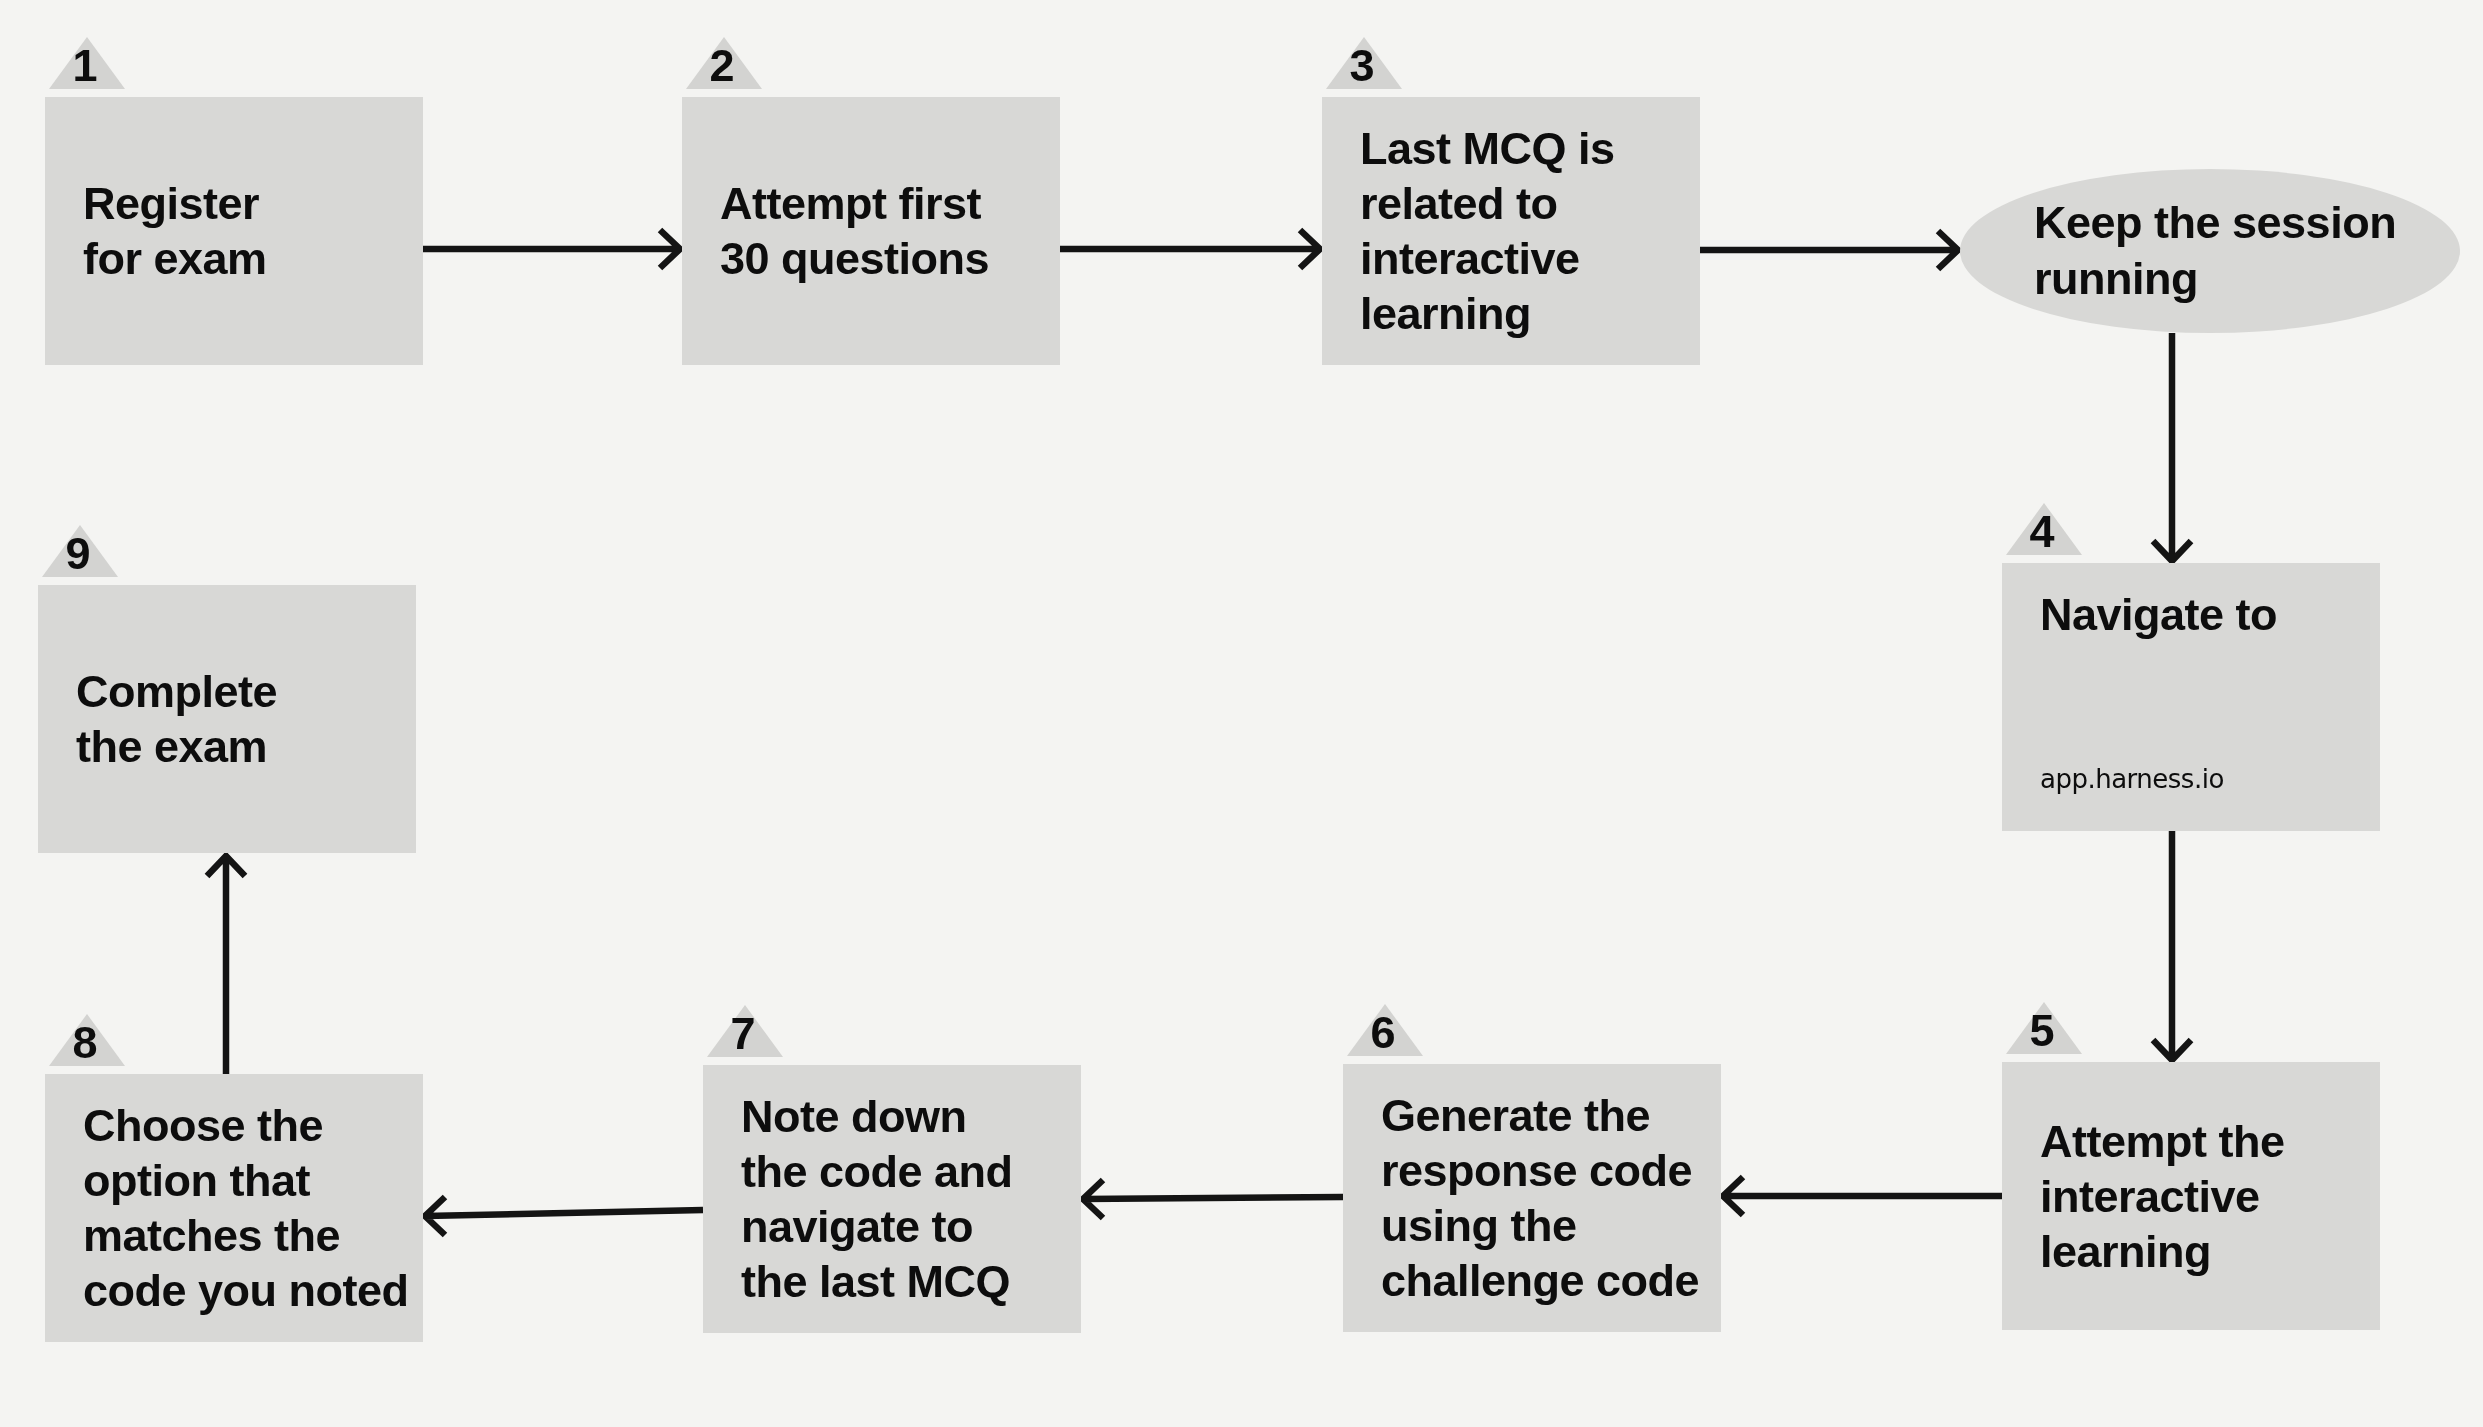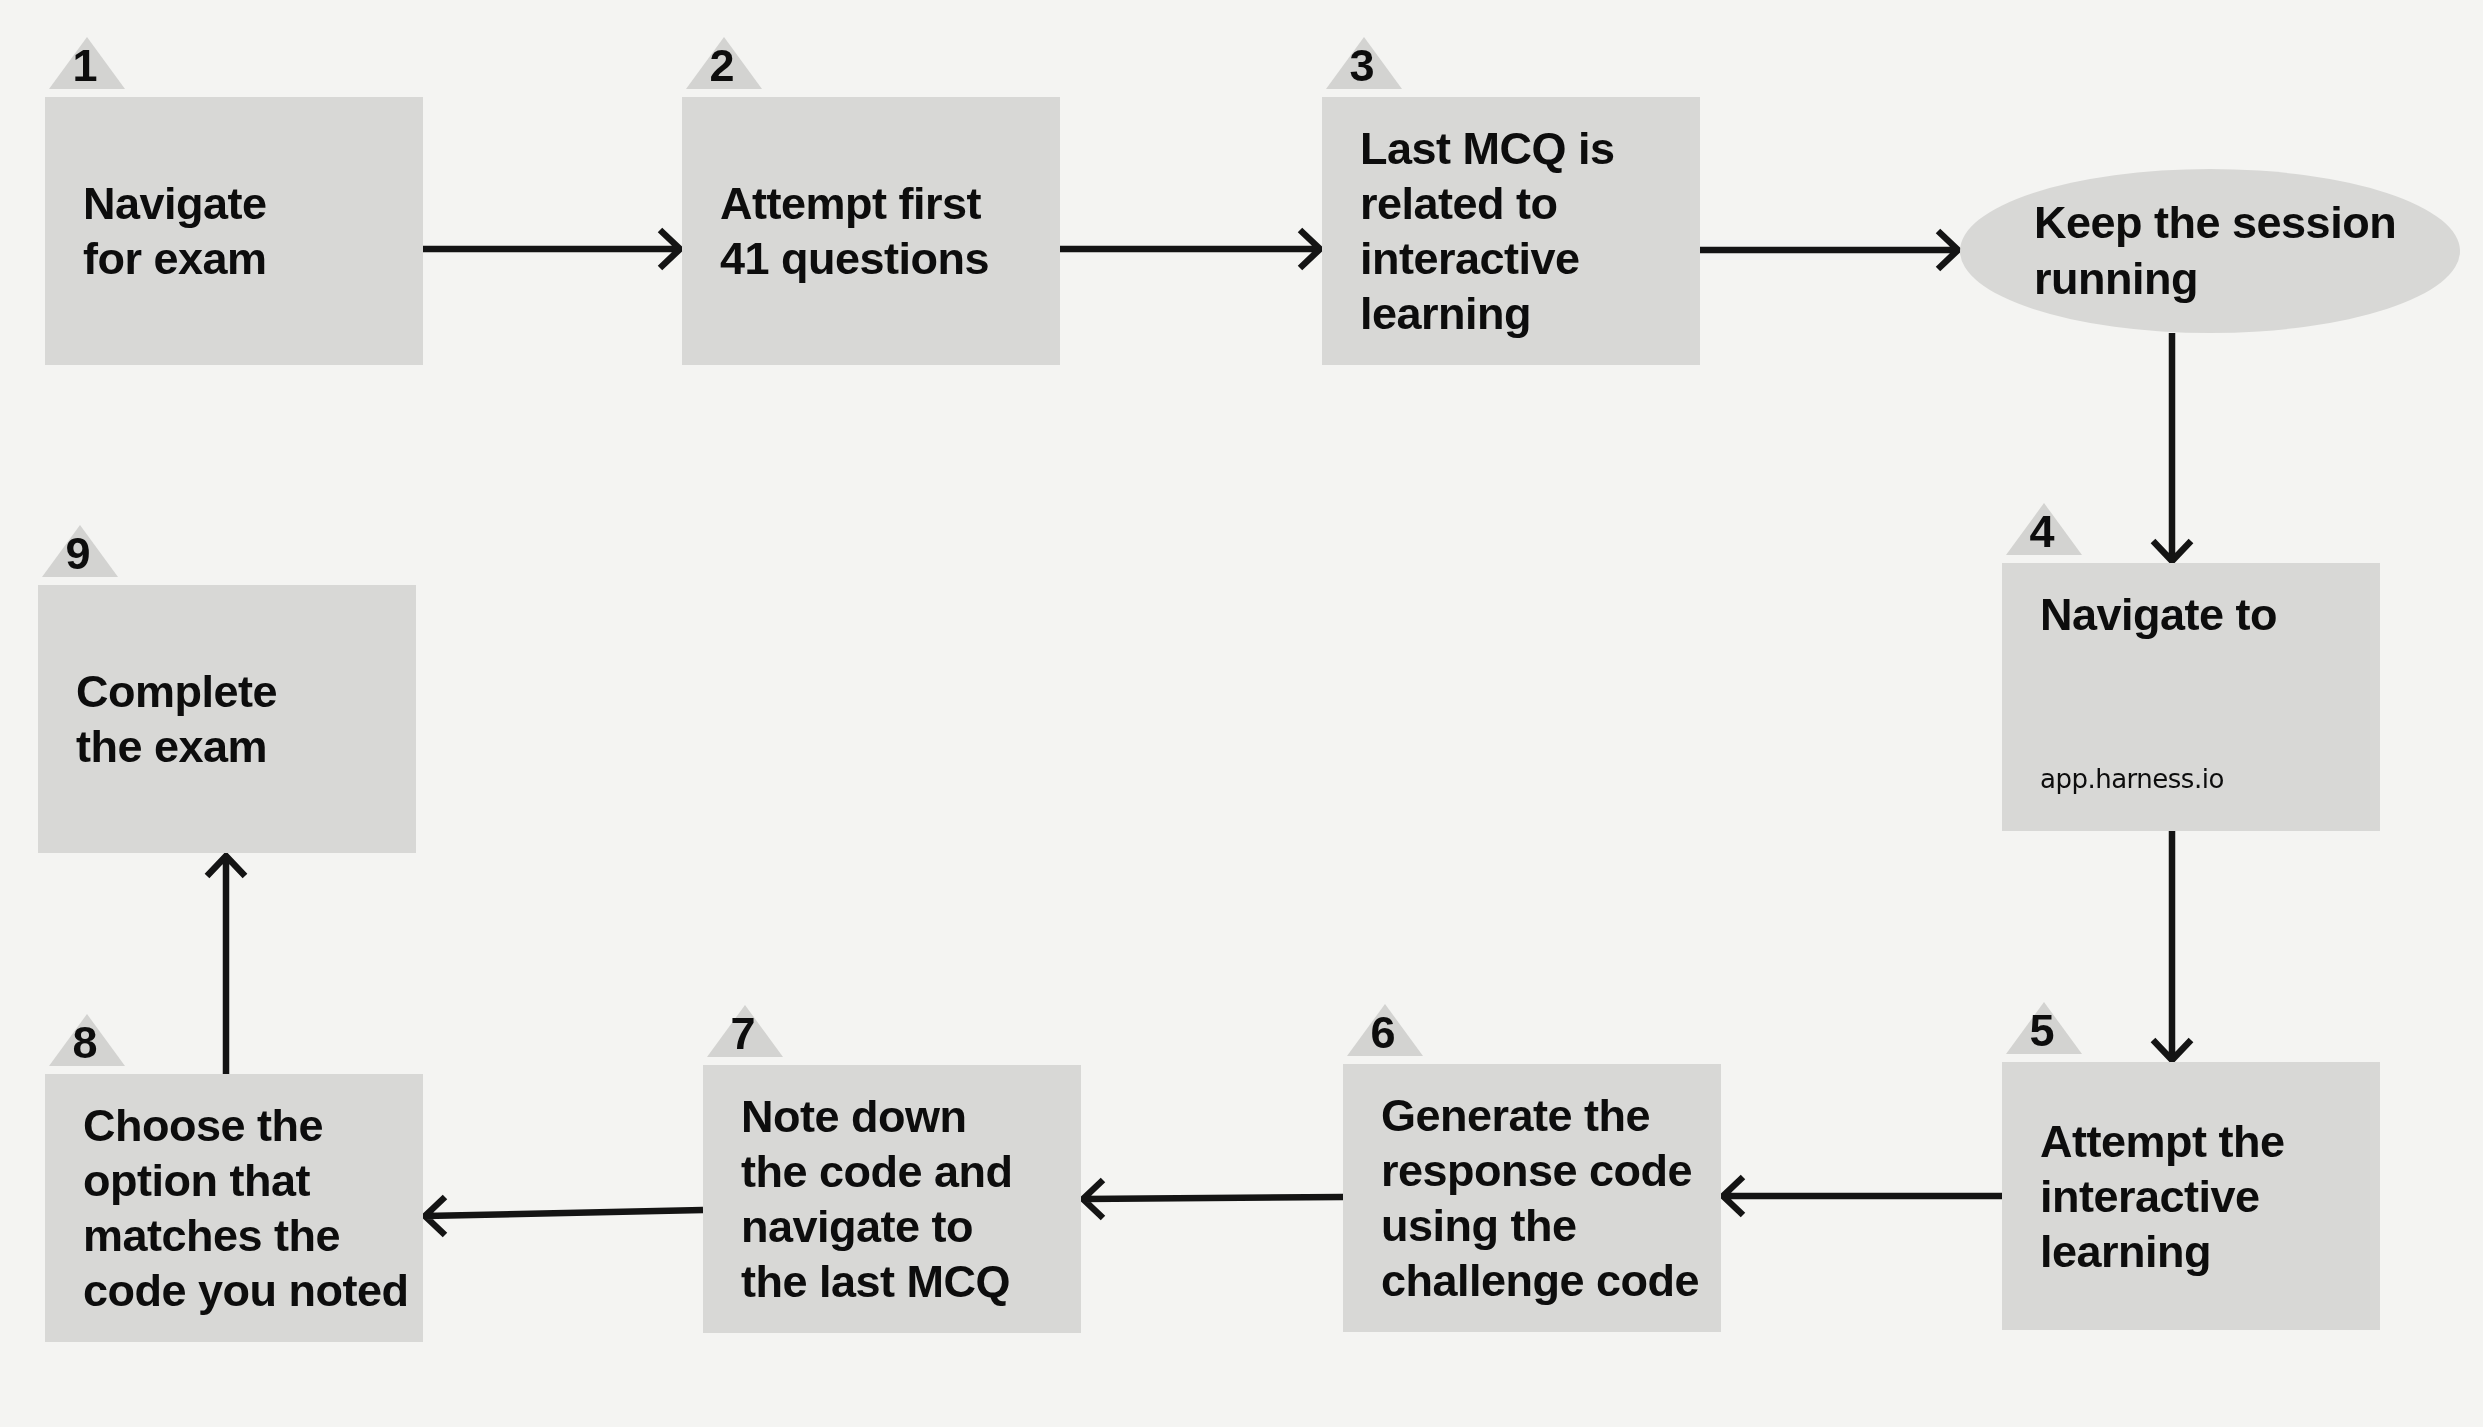--- a/index.html
+++ b/index.html
@@ -96,31 +96,31 @@
     <path d="M1343 1197 L1083 1199 M1103 1180 L1083 1199 L1103 1218"></path>
     <path d="M703 1210 L425 1216 M445 1197 L425 1216 L445 1235"></path>
     <path d="M226 1074 L226 856 M207 876 L226 856 L245 876"></path>
   </svg>
 
   <div class="node" style="left:45px; top:97px;">
     <div class="badge">
       <div class="tri"></div>
       <div class="num">1</div>
     </div>
-    <div class="label">Navigate
+    <div class="label">Register
 for exam</div>
   </div>
 
   <div class="node" style="left:682px; top:97px;">
     <div class="badge">
       <div class="tri"></div>
       <div class="num">2</div>
     </div>
     <div class="label">Attempt first
-41 questions</div>
+30 questions</div>
   </div>
 
   <div class="node" style="left:1322px; top:97px;">
     <div class="badge">
       <div class="tri"></div>
       <div class="num">3</div>
     </div>
     <div class="label">Last MCQ is
 related to
 interactive

